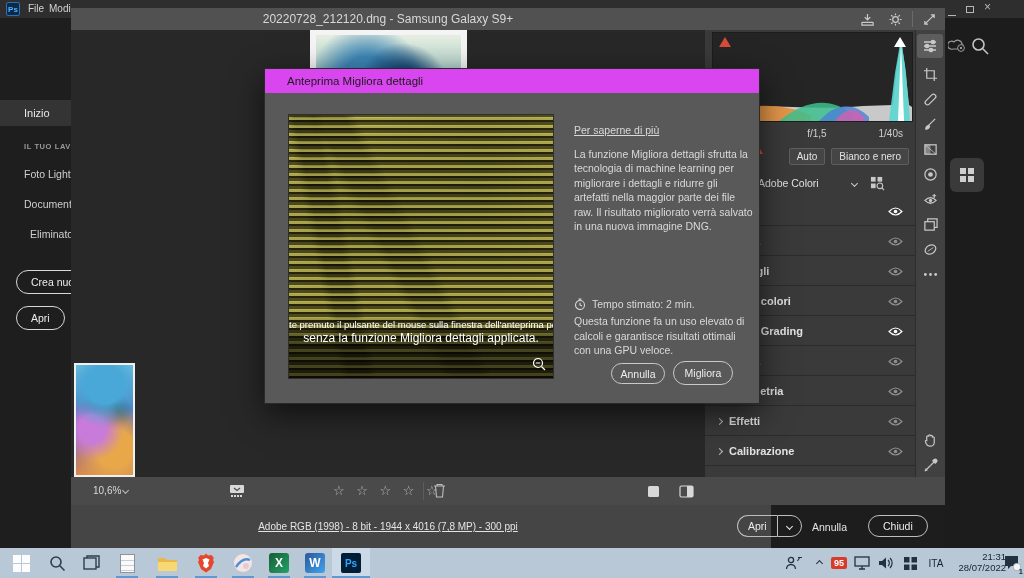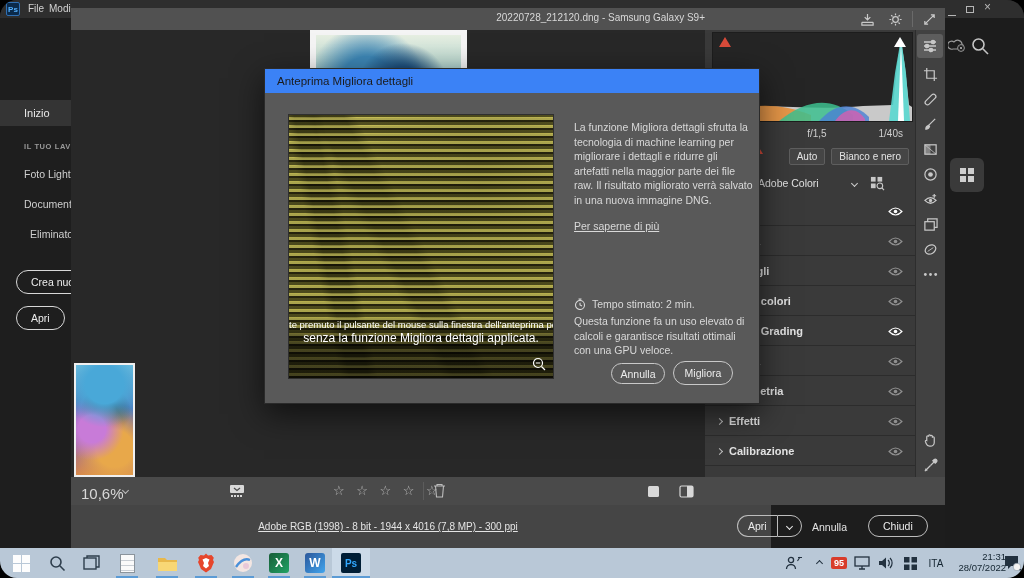--- a/index.html
+++ b/index.html
@@ -1,18 +1,18 @@
 <!DOCTYPE html>
 <html><head>
 <meta charset="utf-8">
 <style>
   html,body{margin:0;padding:0;background:#000;}
   *{box-sizing:border-box;}
   .screen{position:relative;width:1024px;height:578px;overflow:hidden;
-    font-family:"Liberation Sans",sans-serif;background:#1d1d1d;color:#ddd;border-radius:17px;}
+    font-family:"Liberation Sans",sans-serif;background:#1d1d1d;color:#ddd;}
   .ab{position:absolute;}
   .flex{display:flex;align-items:center;}
   
   .chv{display:inline-block;width:5px;height:5px;border-right:1.4px solid currentColor;border-bottom:1.4px solid currentColor;transform:rotate(45deg);}
   .chr{transform:rotate(-45deg);}
   .chu{transform:rotate(-135deg);}
   
   .menubar{left:0;top:0;width:1024px;height:18px;background:#2e2e2e;}
   .pslogo{left:6px;top:2px;width:14px;height:14px;background:#0b2a4a;border:1px solid #2f6fb3;border-radius:2px;
     color:#55b1ff;font-size:8px;font-weight:bold;display:flex;align-items:center;justify-content:center;}
@@ -23,21 +23,21 @@
   
   .sidebar{left:0;top:18px;width:71px;height:530px;background:#1e1e1e;overflow:hidden;}
   .navactive{left:0;top:82px;width:71px;height:26px;background:#343434;color:#e8e8e8;font-size:11px;
     display:flex;align-items:center;padding-left:24px;}
   .seclabel{left:24px;top:124px;font-size:7.5px;letter-spacing:.6px;color:#9a9a9a;font-weight:bold;white-space:nowrap;}
   .navitem{left:24px;font-size:10.5px;color:#cfcfcf;white-space:nowrap;}
   .homebtn{border:1px solid #d8d8d8;border-radius:13px;background:transparent;color:#ededed;
     font-size:10.5px;height:24px;display:flex;align-items:center;padding:0 14px;white-space:nowrap;}
   
   .crtitle{left:71px;top:8px;width:874px;height:22px;background:#515151;}
-  .crtitletext{width:100%;position:absolute;left:0;top:4px;text-align:right;font-size:10px;color:#d8d8d8;}
+  .crtitletext{width:100%;position:absolute;left:0;top:4px;text-align:center;font-size:12px;color:#d8d8d8;}
   .cricon{stroke:#c9c9c9;fill:none;stroke-width:1.3;}
   .imagearea{left:71px;top:30px;width:634px;height:475px;background:#282828;}
   .photocard{left:310px;top:30px;width:157px;height:42px;background:#f4f4f4;padding:5px 6px 0 6px;}
   .photoinner{width:100%;height:60px;background:
      radial-gradient(circle at 60% 90%,#1d4f7d 0 22%,transparent 45%),
      radial-gradient(circle at 35% 80%,#3d86b5 0 25%,transparent 55%),
      linear-gradient(180deg,#e7efe2 0%,#bcd8cf 45%,#66a8c5 100%);}
   .thumb{left:74px;top:363px;width:61px;height:114px;background:#111;border:2px solid #f0f0f0;}
   .thumbinner{width:100%;height:100%;background:
      radial-gradient(circle at 50% 18%,#49a8d8 0 20%,transparent 45%),
@@ -70,22 +70,22 @@
   
   .crbottom{left:71px;top:477px;width:874px;height:28px;background:#4a4a4a;color:#d8d8d8;}
   .crfooter{left:71px;top:505px;width:700px;height:43px;background:#454545;}
   .stars{letter-spacing:4px;font-size:13px;color:#b9b9b9;}
   .pill{border:1px solid #bdbdbd;border-radius:12px;background:transparent;color:#ebebeb;
     font-size:10.5px;height:22px;display:flex;align-items:center;padding:0 14px;}
   .linktext{color:#e3e3e3;font-size:10px;text-decoration:underline;}
   
   .dialog{left:264px;top:68px;width:496px;height:336px;background:#595959;z-index:50;
     box-shadow:0 10px 30px rgba(0,0,0,.6);border:1px solid #2a2a2a;}
-  .dlgtitle{position:absolute;left:0;top:0;width:100%;height:24px;background:#3b82f6;color:#1b1b1b;
-    font-size:11.5px;display:flex;align-items:center;padding-left:12px;}
+  .dlgtitle{position:absolute;left:0;top:0;width:100%;height:24px;background:#d946ef;color:#1b1b1b;
+    font-size:11.5px;display:flex;align-items:center;padding-left:22px;}
   .preview{position:absolute;left:23px;top:45px;width:266px;height:265px;border:1px solid #2f2f2f;overflow:hidden;
     background:
       repeating-linear-gradient(0deg, rgba(18,16,5,.85) 0 2px, rgba(172,166,78,.9) 2px 4px, rgba(214,204,92,.5) 4px 5px, rgba(58,56,20,.8) 5px 8px),
       linear-gradient(78deg, transparent 16%, rgba(18,20,7,.75) 19% 25%, transparent 28%),
       linear-gradient(62deg, transparent 38%, rgba(18,20,7,.65) 41% 48%, transparent 51%),
       radial-gradient(ellipse at 30% 38%, rgba(25,32,9,.6), transparent 42%),
       radial-gradient(ellipse at 72% 28%, rgba(22,28,8,.55), transparent 46%),
       linear-gradient(#b4ac50,#878534);}
   .capt{position:absolute;left:0;bottom:0;width:100%;height:62px;
     background:linear-gradient(transparent, rgba(0,0,0,.6) 45%);color:#fff;text-align:center;}
@@ -356,21 +356,21 @@
       </svg>
   </div>
   <div class="tool" style="top:478px">
     <svg width="15" height="15" viewBox="0 0 16 16">
         <rect x="1.5" y="1.5" width="13" height="13"></rect>
         <path d="M1.5 6 h13 M1.5 10.5 h13 M6 1.5 v13 M10.5 1.5 v13"></path>
       </svg>
   </div>
 
   <div class="ab crbottom">
-    <span class="ab" style="left:10px;top:8px;font-size:15px">10,6%</span>
+    <span class="ab" style="left:22px;top:8px;font-size:10px">10,6%</span>
     <span class="chv ab" style="left:52px;top:11px;color:#bdbdbd"></span>
     <svg class="ab" style="left:158px;top:7px" width="18" height="14" viewBox="0 0 18 14">
       <rect x="1" y="1" width="14" height="8" rx="1" fill="#d8d8d8"></rect>
       <path d="M5 4 L8 6.5 L11 4" fill="none" stroke="#4a4a4a" stroke-width="1.2"></path>
       <rect x="2" y="11" width="2" height="2" fill="#d8d8d8"></rect>
         <rect x="5" y="11" width="2" height="2" fill="#d8d8d8"></rect>
       <rect x="8" y="11" width="2" height="2" fill="#d8d8d8"></rect>
         <rect x="11" y="11" width="2" height="2" fill="#d8d8d8"></rect>
     </svg>
     <span class="ab stars" style="left:262px;top:6px">☆ ☆ ☆ ☆ ☆</span>
@@ -405,22 +405,22 @@
       <div class="capt">
         <div style="font-size:9.5px;margin-top:3px;white-space:nowrap">te premuto il pulsante del mouse sulla finestra dell'anteprima per visualizz</div>
         <div style="font-size:12px;margin-top:1px">senza la funzione Migliora dettagli applicata.</div>
       </div>
       <svg style="position:absolute;right:7px;bottom:7px" width="14" height="14" viewBox="0 0 14 14">
         <circle cx="6" cy="6" r="4.5" fill="none" stroke="#fff" stroke-width="1.2"></circle>
         <path d="M3.8 6 h4.4 M9.5 9.5 L13 13" stroke="#fff" stroke-width="1.2"></path>
       </svg>
     </div>
     <div class="ab" style="left:309px;top:42px;width:180px">
+      <div class="dtext" style="margin-top:12px;text-decoration:underline">Per saperne di più</div>
       <div class="dtext" style="margin-top:9px">La funzione Migliora dettagli sfrutta la tecnologia di machine learning per migliorare i dettagli e ridurre gli artefatti nella maggior parte dei file raw. Il risultato migliorato verrà salvato in una nuova immagine DNG.</div>
-      <div class="dtext" style="margin-top:12px;text-decoration:underline">Per saperne di più</div>
     </div>
     <div class="ab flex" style="left:309px;top:228px;gap:6px">
       <svg width="12" height="12" viewBox="0 0 12 12">
         <circle cx="6" cy="7" r="4.5" fill="none" stroke="#d9d9d9" stroke-width="1.1"></circle>
         <path d="M6 4.8 V7 L8 8 M4.5 1 h3 M6 1 v1.5" stroke="#d9d9d9" stroke-width="1.1" fill="none"></path>
       </svg>
       <span class="dtext">Tempo stimato: 2 min.</span>
     </div>
     <div class="ab dtext" style="left:309px;top:245px;width:180px">Questa funzione fa un uso elevato di calcoli e garantisce risultati ottimali con una GPU veloce.</div>
     <button class="dlgbtn" style="left:346px;top:294px;width:54px">Annulla</button>

